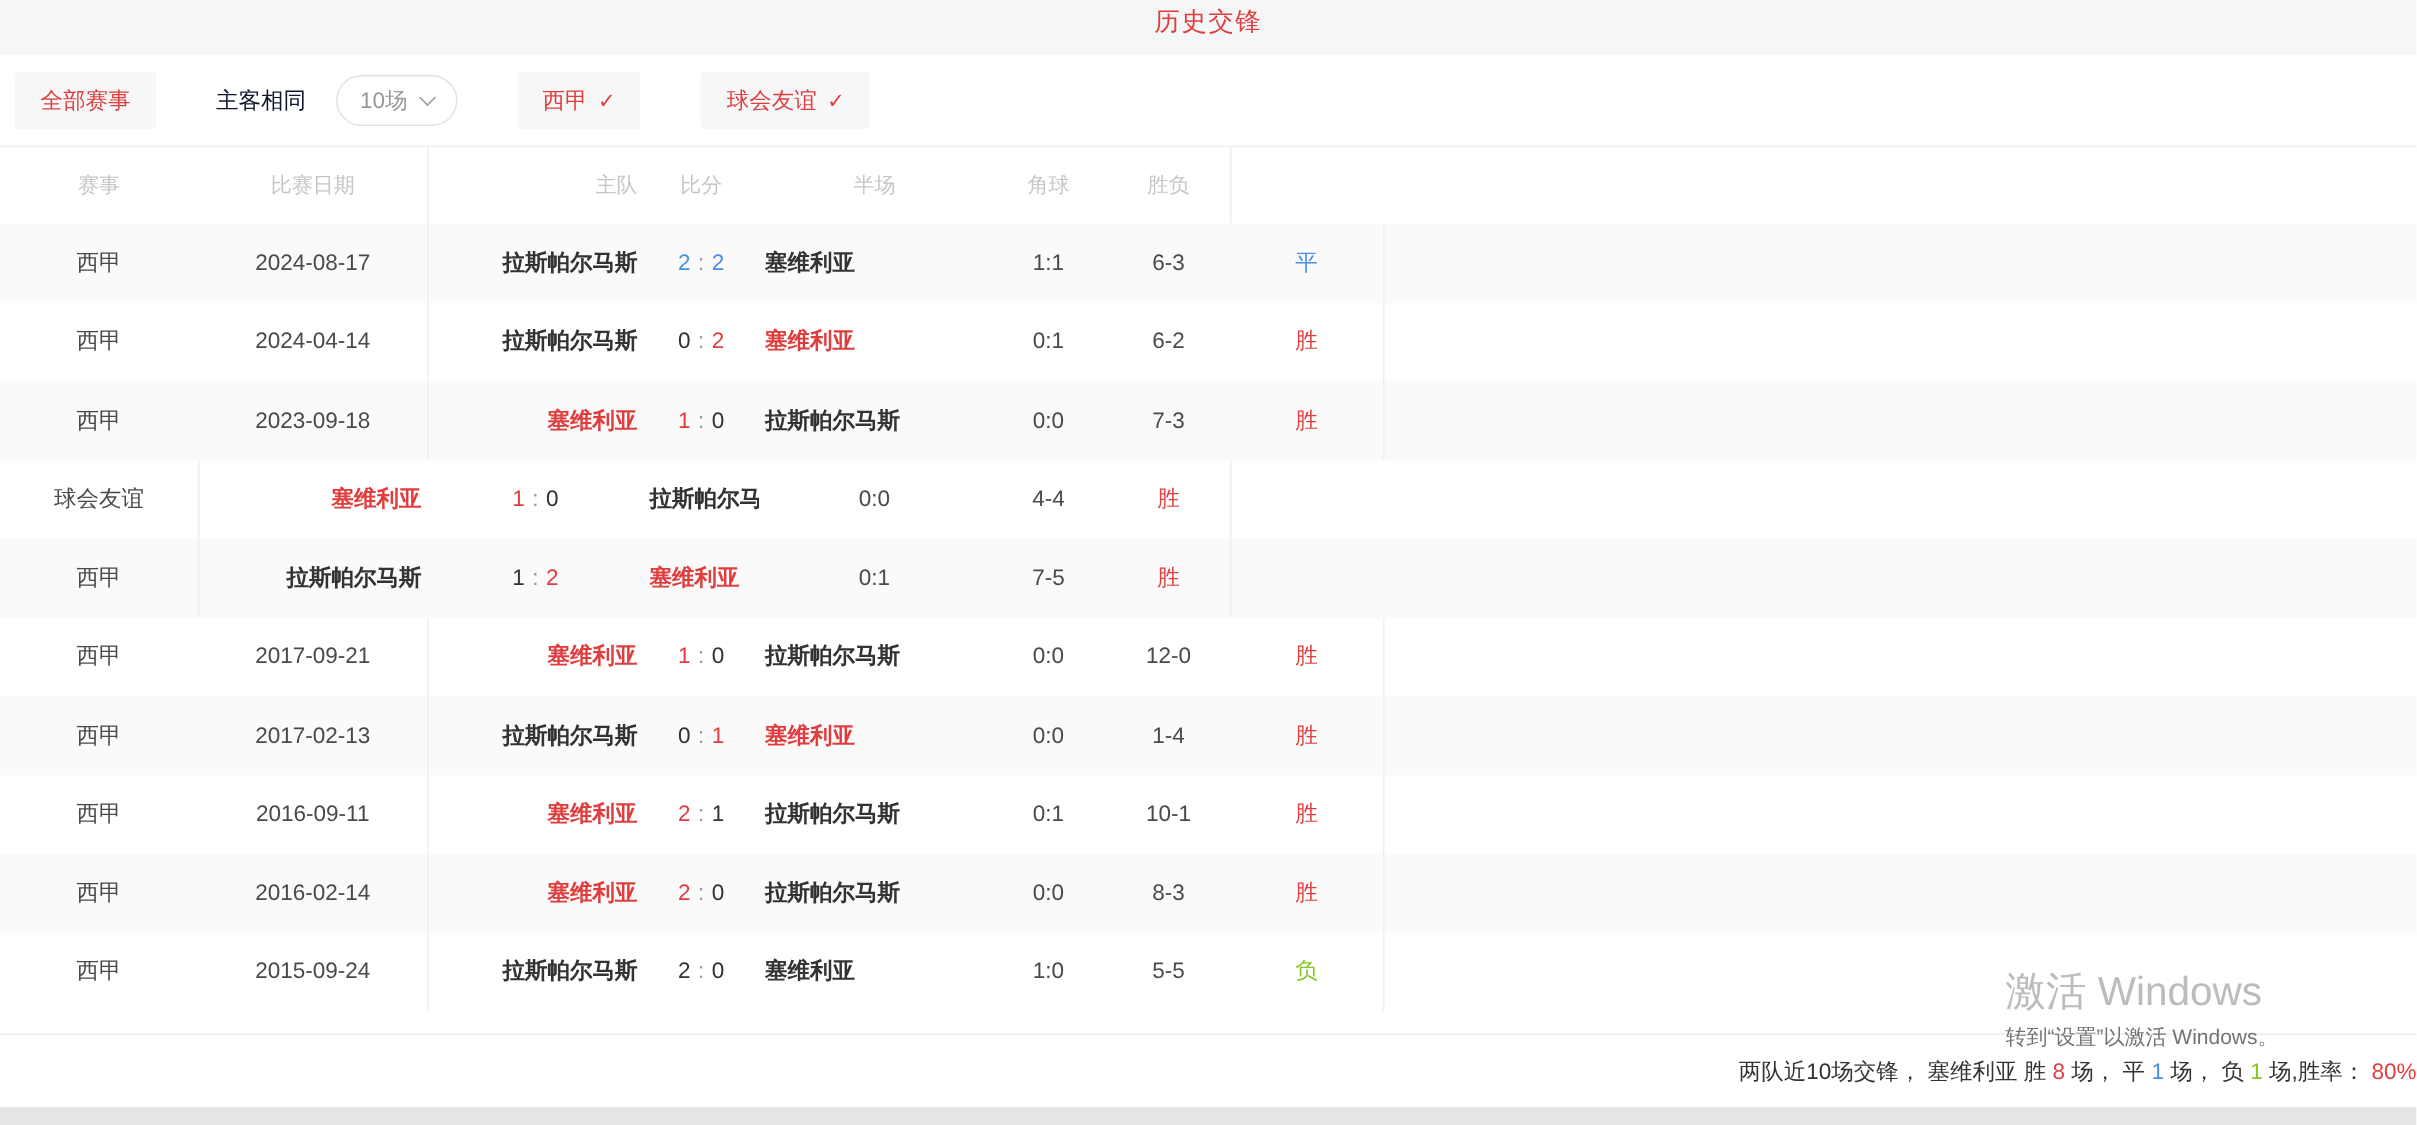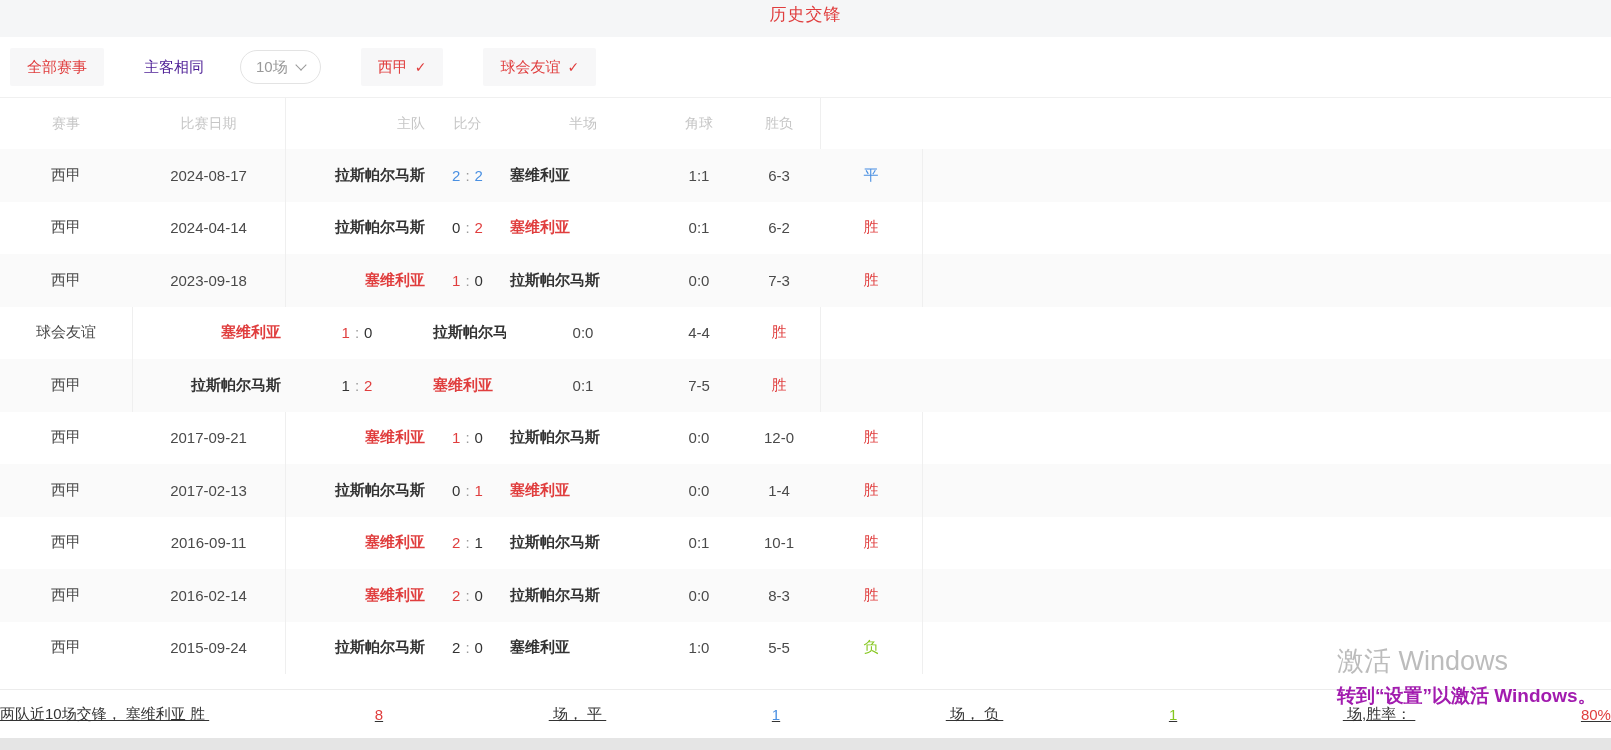--- a/index.html
+++ b/index.html
@@ -23,21 +23,21 @@
   .filter-bar {
     height: 60px; background: #ffffff;
     display: flex; align-items: center; padding-left: 10px; gap: 20px;
   }
   .chip {
     background: #f7f7f8; height: 38px; padding: 0 17px;
     display: flex; align-items: center; border-radius: 2px;
     font-size: 15px; color: #e03e3e; cursor: pointer; margin-right: 20px;
   }
   .chip .check { margin-left: 7px; font-size: 14px; }
-  .plain-label { font-size: 15px; color: #4c1d95; margin-right: 16px; }
+  .plain-label { font-size: 15px; color: #0f172a; margin-right: 0; }
   .pill {
     height: 34px; border: 1px solid #e3e3e3; border-radius: 17px;
     display: flex; align-items: center; padding: 0 15px;
     color: #999; font-size: 15px; margin-right: 20px; cursor: pointer;
   }
   .chevron {
     width: 8px; height: 8px; margin-left: 9px; margin-top: -4px;
     border-left: 1.5px solid #999; border-bottom: 1.5px solid #999;
     transform: rotate(-45deg);
   }
@@ -63,31 +63,31 @@
   .thead .c-home { color: #c6c6c6; }
   .c-fill { border-left: 1px solid #efefef; }
   .colon { color: #9b9b9b; margin: 0 5px; }
   .c-red { color: #e03e3e !important; }
   .c-blue { color: #4a90e2 !important; }
   .c-green { color: #85c71f !important; }
   .table-bottom-spacer { height: 16px; border-bottom: 1px solid #ececec; background:#fff; }
 
   
   .summary-bar {
-    height: 49px; display: flex; align-items: center; justify-content: space-between;
-    font-size: 15px; color: #333; background: #fff; text-decoration: underline;
+    height: 49px; display: flex; align-items: center; justify-content: flex-end;
+    font-size: 15px; color: #333; background: #fff;
   }
   .summary-bar span { white-space: pre; }
 
   
   .bottom-strip { height: 12px; background: #e5e5e5; position: absolute; left: 0; right: 0; bottom: 0; }
 
   
   .wm1 { position: absolute; left: 1337px; top: 643px; font-size: 27px; color: #bcbcbc; white-space: nowrap; }
-  .wm2 { position: absolute; left: 1337px; top: 683px; font-size: 19px; color: #a21caf; white-space: nowrap; font-weight: bold; }
+  .wm2 { position: absolute; left: 1337px; top: 683px; font-size: 14px; color: #737373; white-space: nowrap; }
 </style>
 </head>
 <body>
 
 <div class="title-bar">
   <div class="title">历史交锋</div>
 </div>
 
 <div class="filter-bar">
   <div class="chip">

